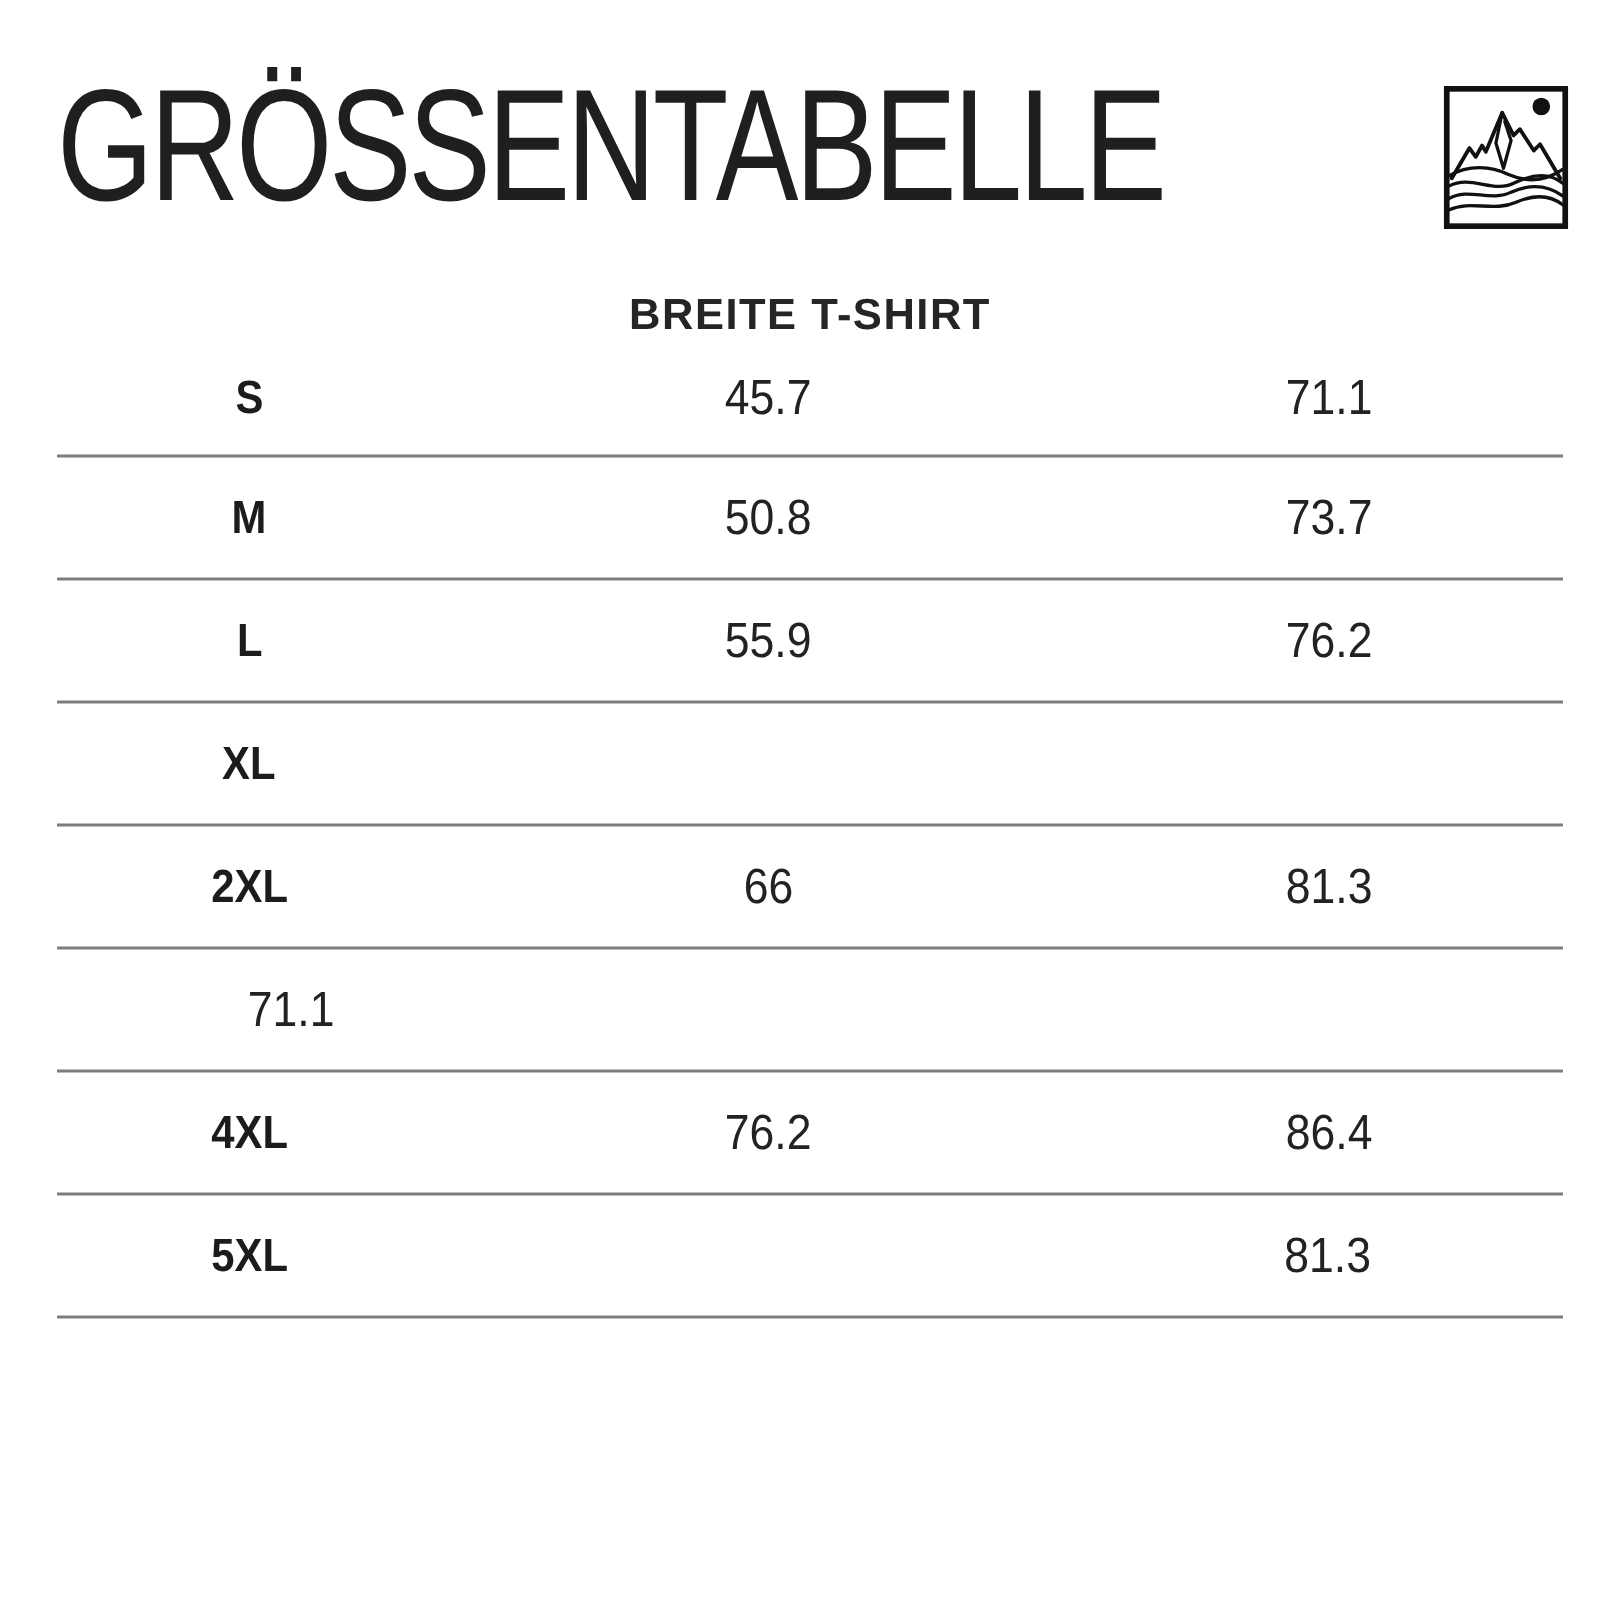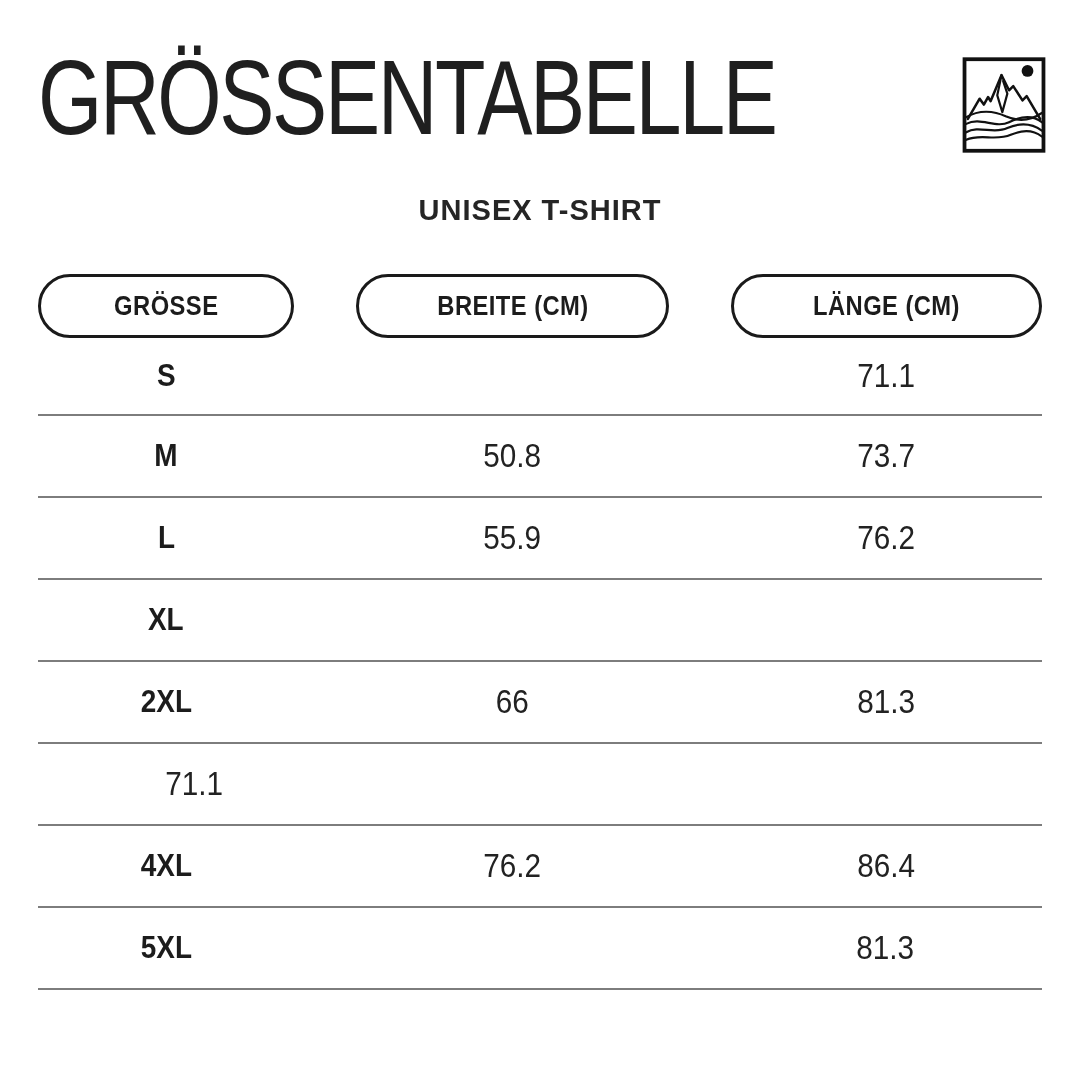--- a/index.html
+++ b/index.html
@@ -77,39 +77,31 @@
         <path d="M7,74 L21,50 L26,57 L31,48 L34,53 L47,22 L56,40 L61,35 L72,52 L77,47 L93,74" fill="none" stroke="#111111" stroke-width="3" stroke-linejoin="round" stroke-linecap="round"></path>
         <path d="M47,22 L42,46 L48,66 L54,44 L49,29" fill="none" stroke="#111111" stroke-width="2.6" stroke-linejoin="round" stroke-linecap="round"></path>
         <path d="M5,72 C20,63 38,64 52,71 C68,78 82,76 95,67" fill="none" stroke="#111111" stroke-width="2.6" stroke-linecap="round"></path>
         <path d="M5,80 C22,71 40,86 56,78 C70,71 84,69 95,78" fill="none" stroke="#111111" stroke-width="2.6" stroke-linecap="round"></path>
         <path d="M5,90 C20,81 38,93 54,85 C70,78 84,80 95,88" fill="none" stroke="#111111" stroke-width="2.6" stroke-linecap="round"></path>
         <path d="M5,99 C22,91 40,101 58,93 C74,86 86,88 95,95" fill="none" stroke="#111111" stroke-width="2.6" stroke-linecap="round"></path>
       </svg>
     </div>
   </div>
 
-  <div class="subtitle">UNISEX T-SHIRT</div>
+  <div class="subtitle">BREITE T-SHIRT</div>
 
-  <div class="pills">
-    <div class="pill col-size">
-        <span class="cond2">GRÖSSE</span>
-      </div>
-    <div class="pill col-breite">
-        <span class="cond2">BREITE (CM)</span>
-      </div>
-    <div class="pill col-laenge">
-        <span class="cond2">LÄNGE (CM)</span>
-      </div>
-  </div>
 
   <div class="rows">
 
     <div class="row first">
       <div class="cell col-size size-label">
           <span class="cond2">S</span>
+        </div>
+      <div class="cell col-breite value">
+          <span class="cond2">45.7</span>
         </div>
       <div class="cell col-laenge value">
           <span class="cond2">71.1</span>
         </div>
     </div>
 
     <div class="row">
       <div class="cell col-size size-label">
           <span class="cond2">M</span>
         </div>

